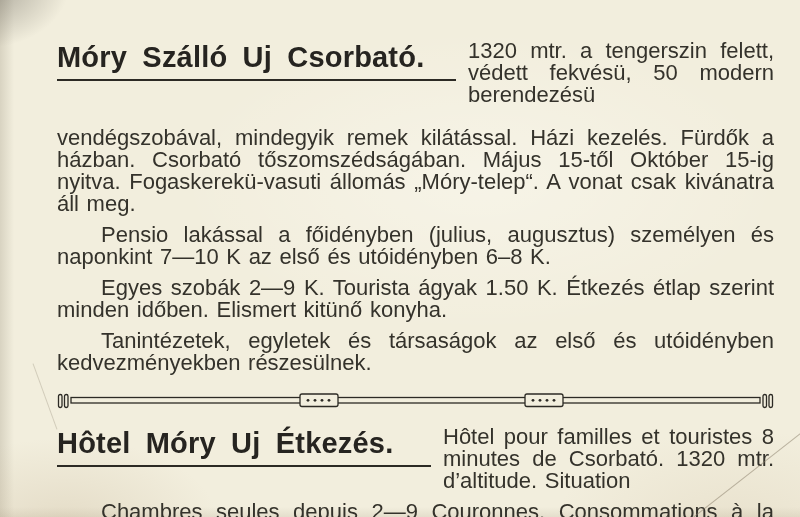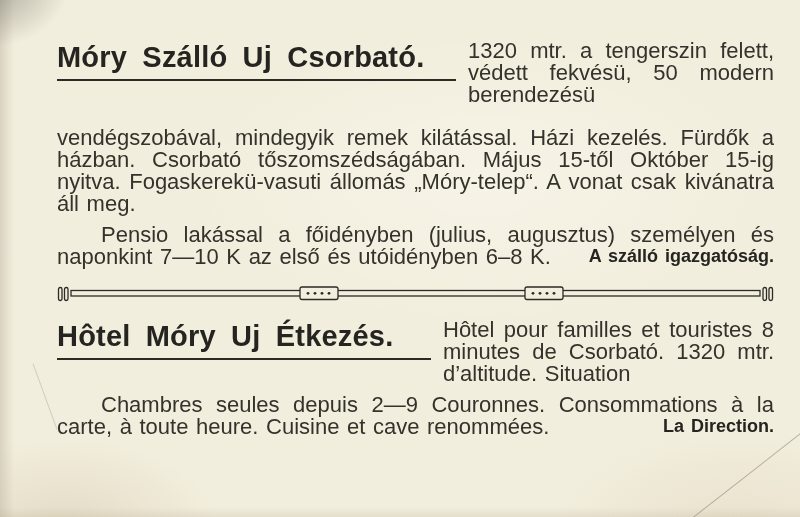--- a/index.html
+++ b/index.html
@@ -51,21 +51,22 @@
 
     <div>
       <div class="sec-head">
         <div class="head-left hu">
           <h1>Móry Szálló Uj Csorbató.</h1>
         </div>
         <div class="head-right body-text">1320 mtr. a tengerszin felett, védett fekvésü, 50 modern berendezésü</div>
       </div>
       <div class="body-text intro-body">vendégszobával, mindegyik remek kilátással. Házi kezelés. Fürdők a házban. Csorbató tőszomszédságában. Május 15-től Október 15-ig nyitva. Fogaskerekü-vasuti állomás „Móry-telep“. A vonat csak kivánatra áll meg.</div>
       <div class="body-text para">Pensio lakással a főidényben (julius, augusztus) személyen és naponkint 7—10 K az első és utóidényben 6–8 K.</div>
-      <div class="signature">A szálló igazgatóság.</div>
+      <div class="body-text para">Egyes szobák 2—9 K. Tourista ágyak 1.50 K. Étkezés étlap szerint minden időben. Elismert kitünő konyha.</div>
+      <div class="body-text para">Tanintézetek, egyletek és társaságok az első és utóidényben kedvezményekben részesülnek.</div>
     </div>
 
     <div class="divider">
       <svg width="717" height="20" viewBox="0 0 717 20">
         <g stroke="#2c2a24" fill="none" stroke-width="1.3">
 
           <rect x="1.5" y="3.5" width="3.5" height="13" rx="1.7"></rect>
           <rect x="7.5" y="3.5" width="3.5" height="13" rx="1.7"></rect>
 
           <rect x="14" y="6.5" width="689" height="5.5"></rect>

